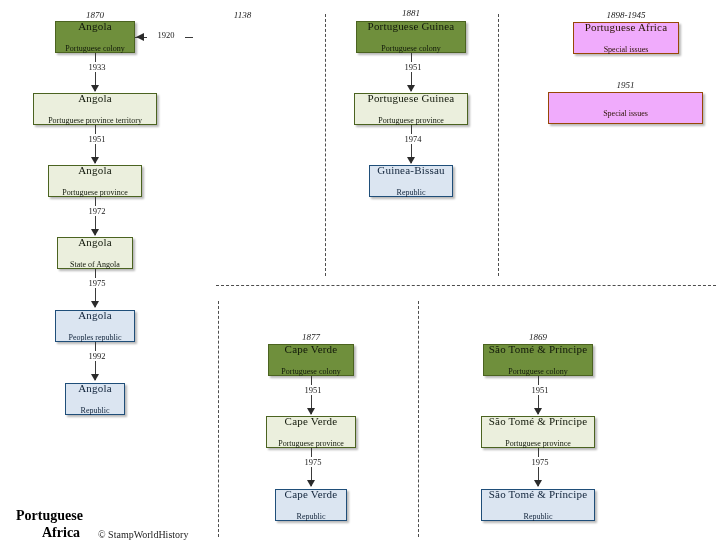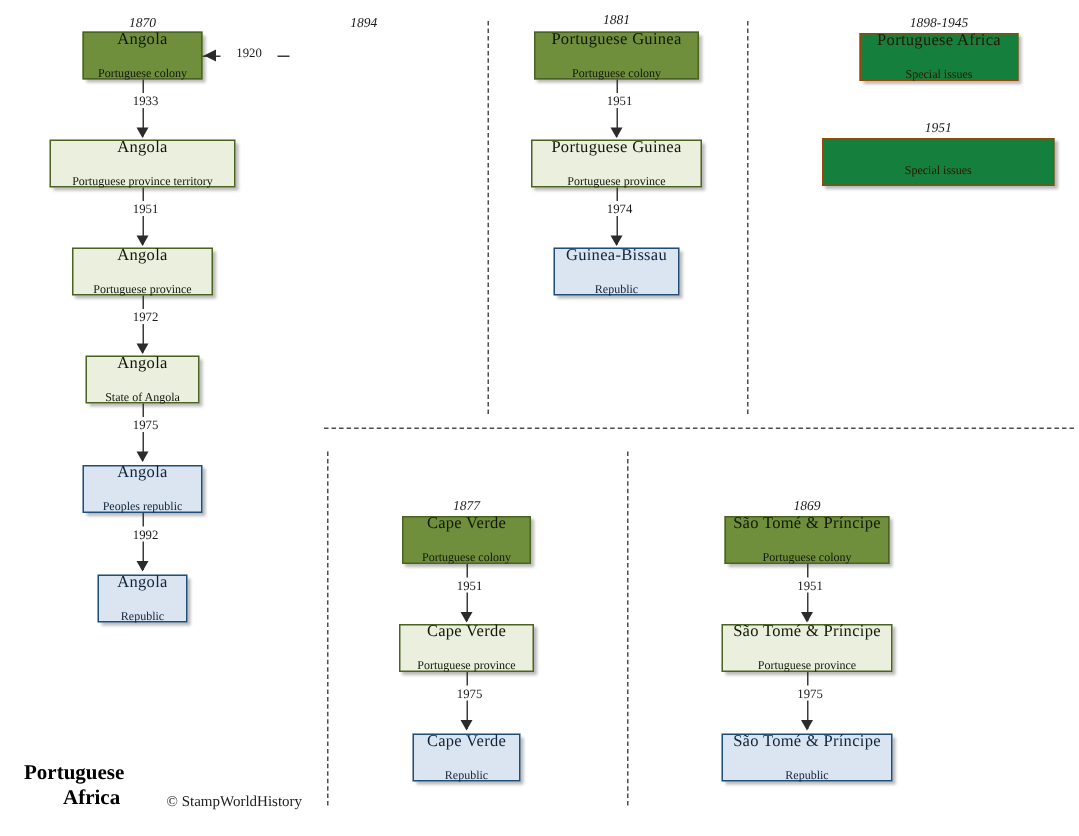--- a/index.html
+++ b/index.html
@@ -17,21 +17,21 @@
     text-align:center;line-height:1.05;
     box-shadow:2px 2px 2px rgba(0,0,0,0.28);
   }
   .node .n-title{font-size:11px;letter-spacing:.2px;white-space:nowrap;}
   .node .n-sub{font-size:8px;white-space:nowrap;margin-top:13px;}
 
   .t-colony{background:#6f8f3c;border:1.5px solid #4b6320;color:#11180a;}
   .t-colony .n-title{color:#11180a;}
   .t-province{background:#ebefdd;border:1.5px solid #4b6320;color:#11180a;}
   .t-republic{background:#dbe5f1;border:1.5px solid #1f4e79;color:#10233a;}
-  .t-special{background:#15803d;border:1.5px solid #974706;color:#2b1403;}
+  .t-special{background:#f0abfc;border:1.5px solid #974706;color:#2b1403;}
 
   
   .yearcap{
     position:absolute;text-align:center;font-style:italic;font-size:9px;
     color:#1a1a1a;white-space:nowrap;
   }
 
   
   .vline{position:absolute;width:0;border-left:1.4px solid #3a3a3a;}
   .hline{position:absolute;height:0;border-top:1.4px solid #3a3a3a;}
@@ -51,21 +51,21 @@
   }
 
   
   .dash-v{position:absolute;width:0;border-left:1.6px dashed #4d4d4d;}
   .dash-h{position:absolute;height:0;border-top:1.6px dashed #4d4d4d;}
 
   
   #footer{position:absolute;left:12px;top:508px;width:200px;height:44px;}
   #footer .fl1{position:absolute;left:4px;top:0;font-weight:bold;font-size:14px;}
   #footer .fl2{position:absolute;left:30px;top:17px;font-weight:bold;font-size:14px;}
-  #footer .fcred{position:absolute;left:99px;top:21px;font-size:10px;color:#222;font-family:Liberation Serif, serif;}
+  #footer .fcred{position:absolute;left:86px;top:21px;font-size:10px;color:#222;font-family:Liberation Serif, serif;}
 </style>
 </head>
 <body>
 
 <div id="canvas">
 
   <div class="dash-v" style="left:325px;top:14px;height:262px;"></div>
   <div class="dash-v" style="left:498px;top:14px;height:262px;"></div>
   <div class="dash-h" style="left:216px;top:285px;width:500px;"></div>
   <div class="dash-v" style="left:218px;top:301px;height:236px;"></div>
@@ -115,21 +115,21 @@
 
   <div class="vline" style="left:95px;top:342px;height:38px;"></div>
   <div class="arrow-down" style="left:91px;top:374px;"></div>
   <div class="edgeyear" style="left:72px;top:351px;width:46px;">1992</div>
 
   <div class="node t-republic" style="left:65px;top:383px;width:60px;height:32px;">
     <span class="n-title">Angola</span>
     <span class="n-sub">Republic</span>
   </div>
 
-  <div class="yearcap" style="left:193px;top:10px;width:99px;">1894</div>
+  <div class="yearcap" style="left:193px;top:10px;width:99px;">1138</div>
   <div class="hline" style="left:135px;top:37px;width:58px;"></div>
   <div class="arrow-left" style="left:136px;top:32.5px;"></div>
   <div class="edgeyear" style="left:147px;top:30px;width:34px;">1920</div>
 
   <div class="yearcap" style="left:356px;top:8px;width:110px;text-align:center;">1881</div>
   <div class="node t-colony" style="left:356px;top:21px;width:110px;height:32px;">
     <span class="n-title">Portuguese Guinea</span>
     <span class="n-sub">Portuguese colony</span>
   </div>
 

